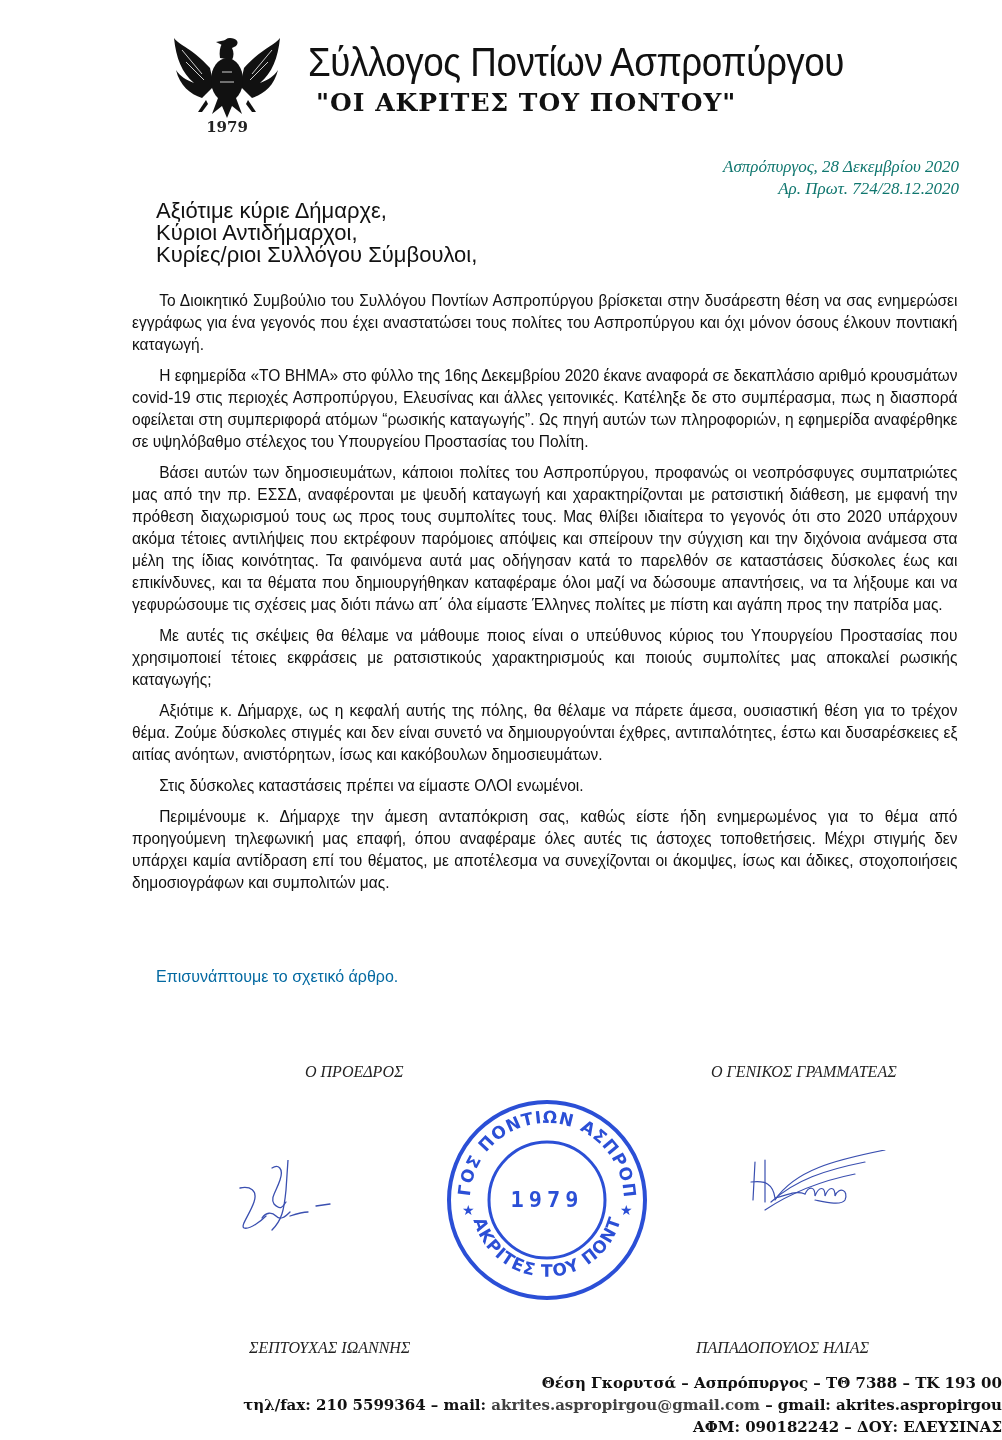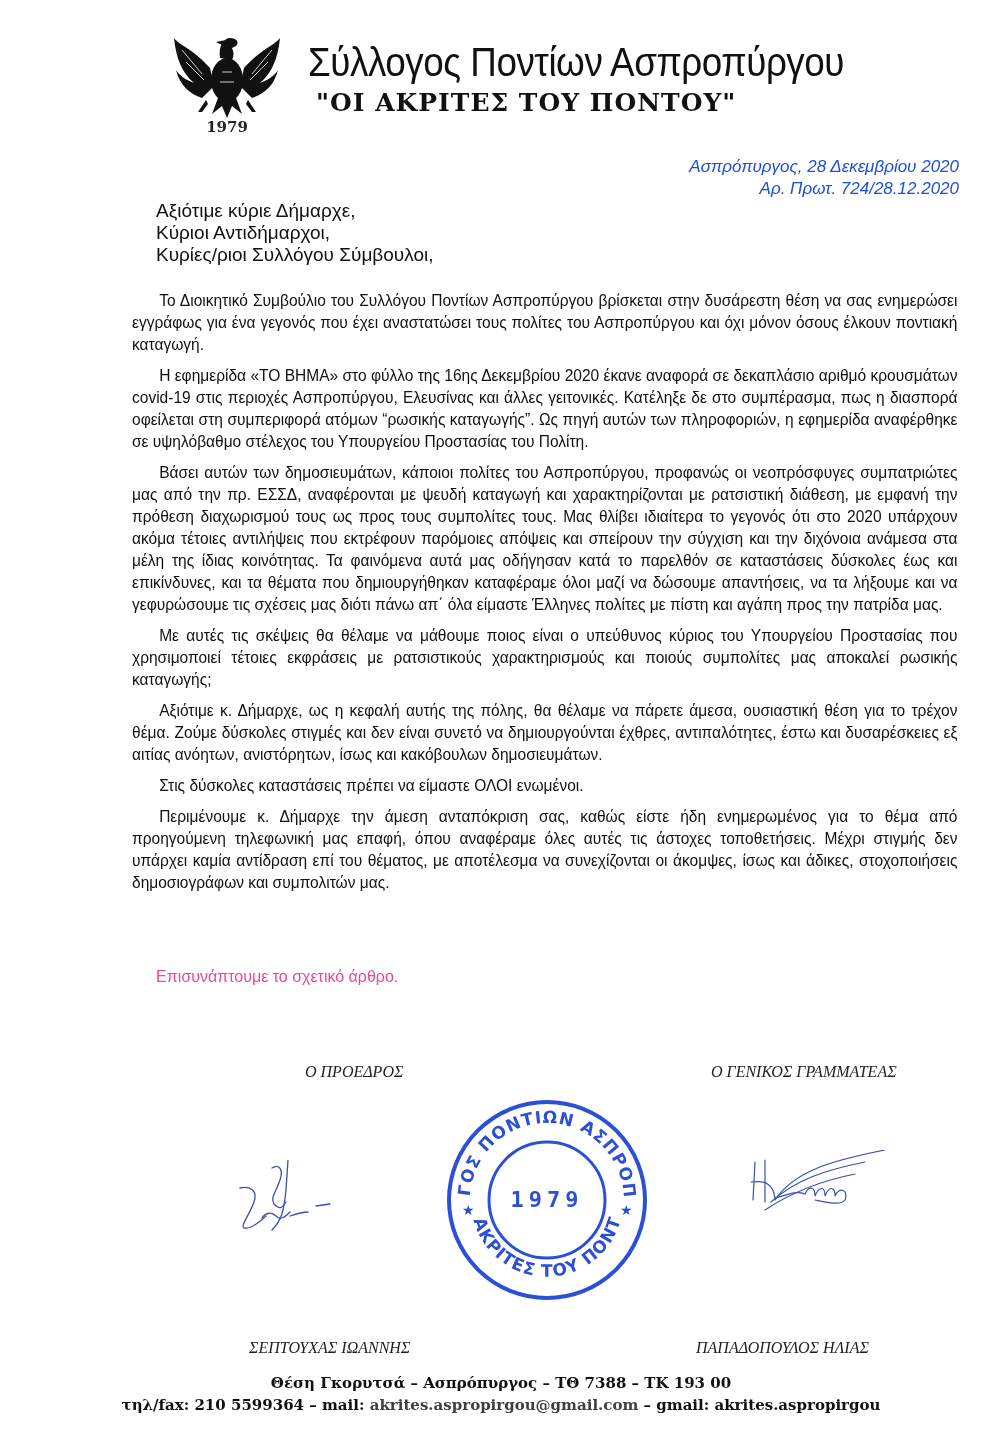--- a/index.html
+++ b/index.html
@@ -11,40 +11,40 @@
   .logo svg { width: 110px; height: 92px; display: block; }
   .logo-year { position: absolute; left: 0; top: 90px; width: 110px; text-align: center;
     font-family: "DejaVu Serif", "Liberation Serif", serif; font-size: 15px; font-weight: bold; color: #222; }
   .org-name { position: absolute; left: 308px; top: 40px; font-family: "Liberation Sans", sans-serif;
     font-size: 40px; letter-spacing: -0.5px; color: #111; transform: scaleX(0.92); transform-origin: left top; white-space: nowrap; }
   .org-motto { position: absolute; left: 316px; top: 88px; font-family: "DejaVu Serif", "Liberation Serif", serif;
     font-size: 25px; font-weight: bold; color: #111; letter-spacing: 1px; white-space: nowrap; }
 
   
   .dateblock { position: absolute; right: 43px; top: 156px; text-align: right;
-    font-family: Liberation Sans, sans-serif; font-style: italic; font-size: 17px; line-height: 22px; color: #1d4ed8; }
+    font-family: Liberation Serif, serif; font-style: italic; font-size: 17px; line-height: 22px; color: #0f766e; }
 
   
   .salutation { position: absolute; left: 156px; top: 200px; font-family: "Liberation Sans", sans-serif;
-    font-size: 19px; line-height: 22px; color: #111; }
+    font-size: 22px; line-height: 22px; color: #111; }
 
   
   .body { position: absolute; left: 132px; top: 290px; width: 826px; font-family: "Liberation Sans", sans-serif;
     font-size: 16px; line-height: 22px; color: #111; text-align: justify; }
   .body p { margin: 0 0 9px 0; text-indent: 28px; transform: scaleX(0.97); transform-origin: left top; width: 851px; }
-  .attach { position: absolute; left: 156px; top: 968px; font-family: "Liberation Sans", sans-serif; font-size: 16px; color: #ec4899; }
+  .attach { position: absolute; left: 156px; top: 968px; font-family: "Liberation Sans", sans-serif; font-size: 16px; color: #0369a1; }
 
   
   .sig-title { position: absolute; font-family: Liberation Serif, serif; font-style: italic; font-size: 16px; color: #222; white-space: nowrap; }
   .sig-name { position: absolute; font-family: "Liberation Serif", serif; font-style: italic; font-size: 16px; color: #222; white-space: nowrap; margin-left: 22px; }
   .signature { position: absolute; }
   .stamp { position: absolute; left: 442px; top: 1095px; width: 210px; height: 210px; }
 
   
-  .footer { position: absolute; left: 0; top: 1372px; width: 1002px; text-align: center;
+  .footer { position: absolute; left: 0; top: 1372px; width: 1002px; text-align: right;
     font-family: "DejaVu Serif", "Liberation Serif", serif; font-weight: bold; font-size: 15px; line-height: 22px; color: #111; }
   .footer .line { display: block; white-space: nowrap; }
   .footer a { color: #404040; }
 </style>
 </head>
 <body>
 
 <div class="page">
 
   <div class="logo">
@@ -147,14 +147,15 @@
     <text x="178" y="120" font-size="14" fill="#2b4fd6" font-family="DejaVu Sans, sans-serif">★</text>
     <text x="105" y="112" text-anchor="middle" font-family="DejaVu Sans Mono, monospace" font-weight="bold" font-size="22" fill="#2b4fd6" letter-spacing="5">1979</text>
   </svg>
 
   <div class="sig-name" style="left:227px; top:1339px;">ΣΕΠΤΟΥΧΑΣ ΙΩΑΝΝΗΣ</div>
   <div class="sig-name" style="left:674px; top:1339px;text-align:right;">ΠΑΠΑΔΟΠΟΥΛΟΣ ΗΛΙΑΣ</div>
 
   <div class="footer">
     <span class="line">Θέση Γκορυτσά – Ασπρόπυργος – ΤΘ 7388 – ΤΚ 193 00</span>
     <span class="line"><span>τηλ/fax: 210 5599364 – mail: </span><a>akrites.aspropirgou@gmail.com</a><span> – gmail: akrites.aspropirgou</span></span>
+    <span class="line">ΑΦΜ: 090182242 – ΔΟΥ: ΕΛΕΥΣΙΝΑΣ</span>
   </div>
 </div>
 
 </body></html>

